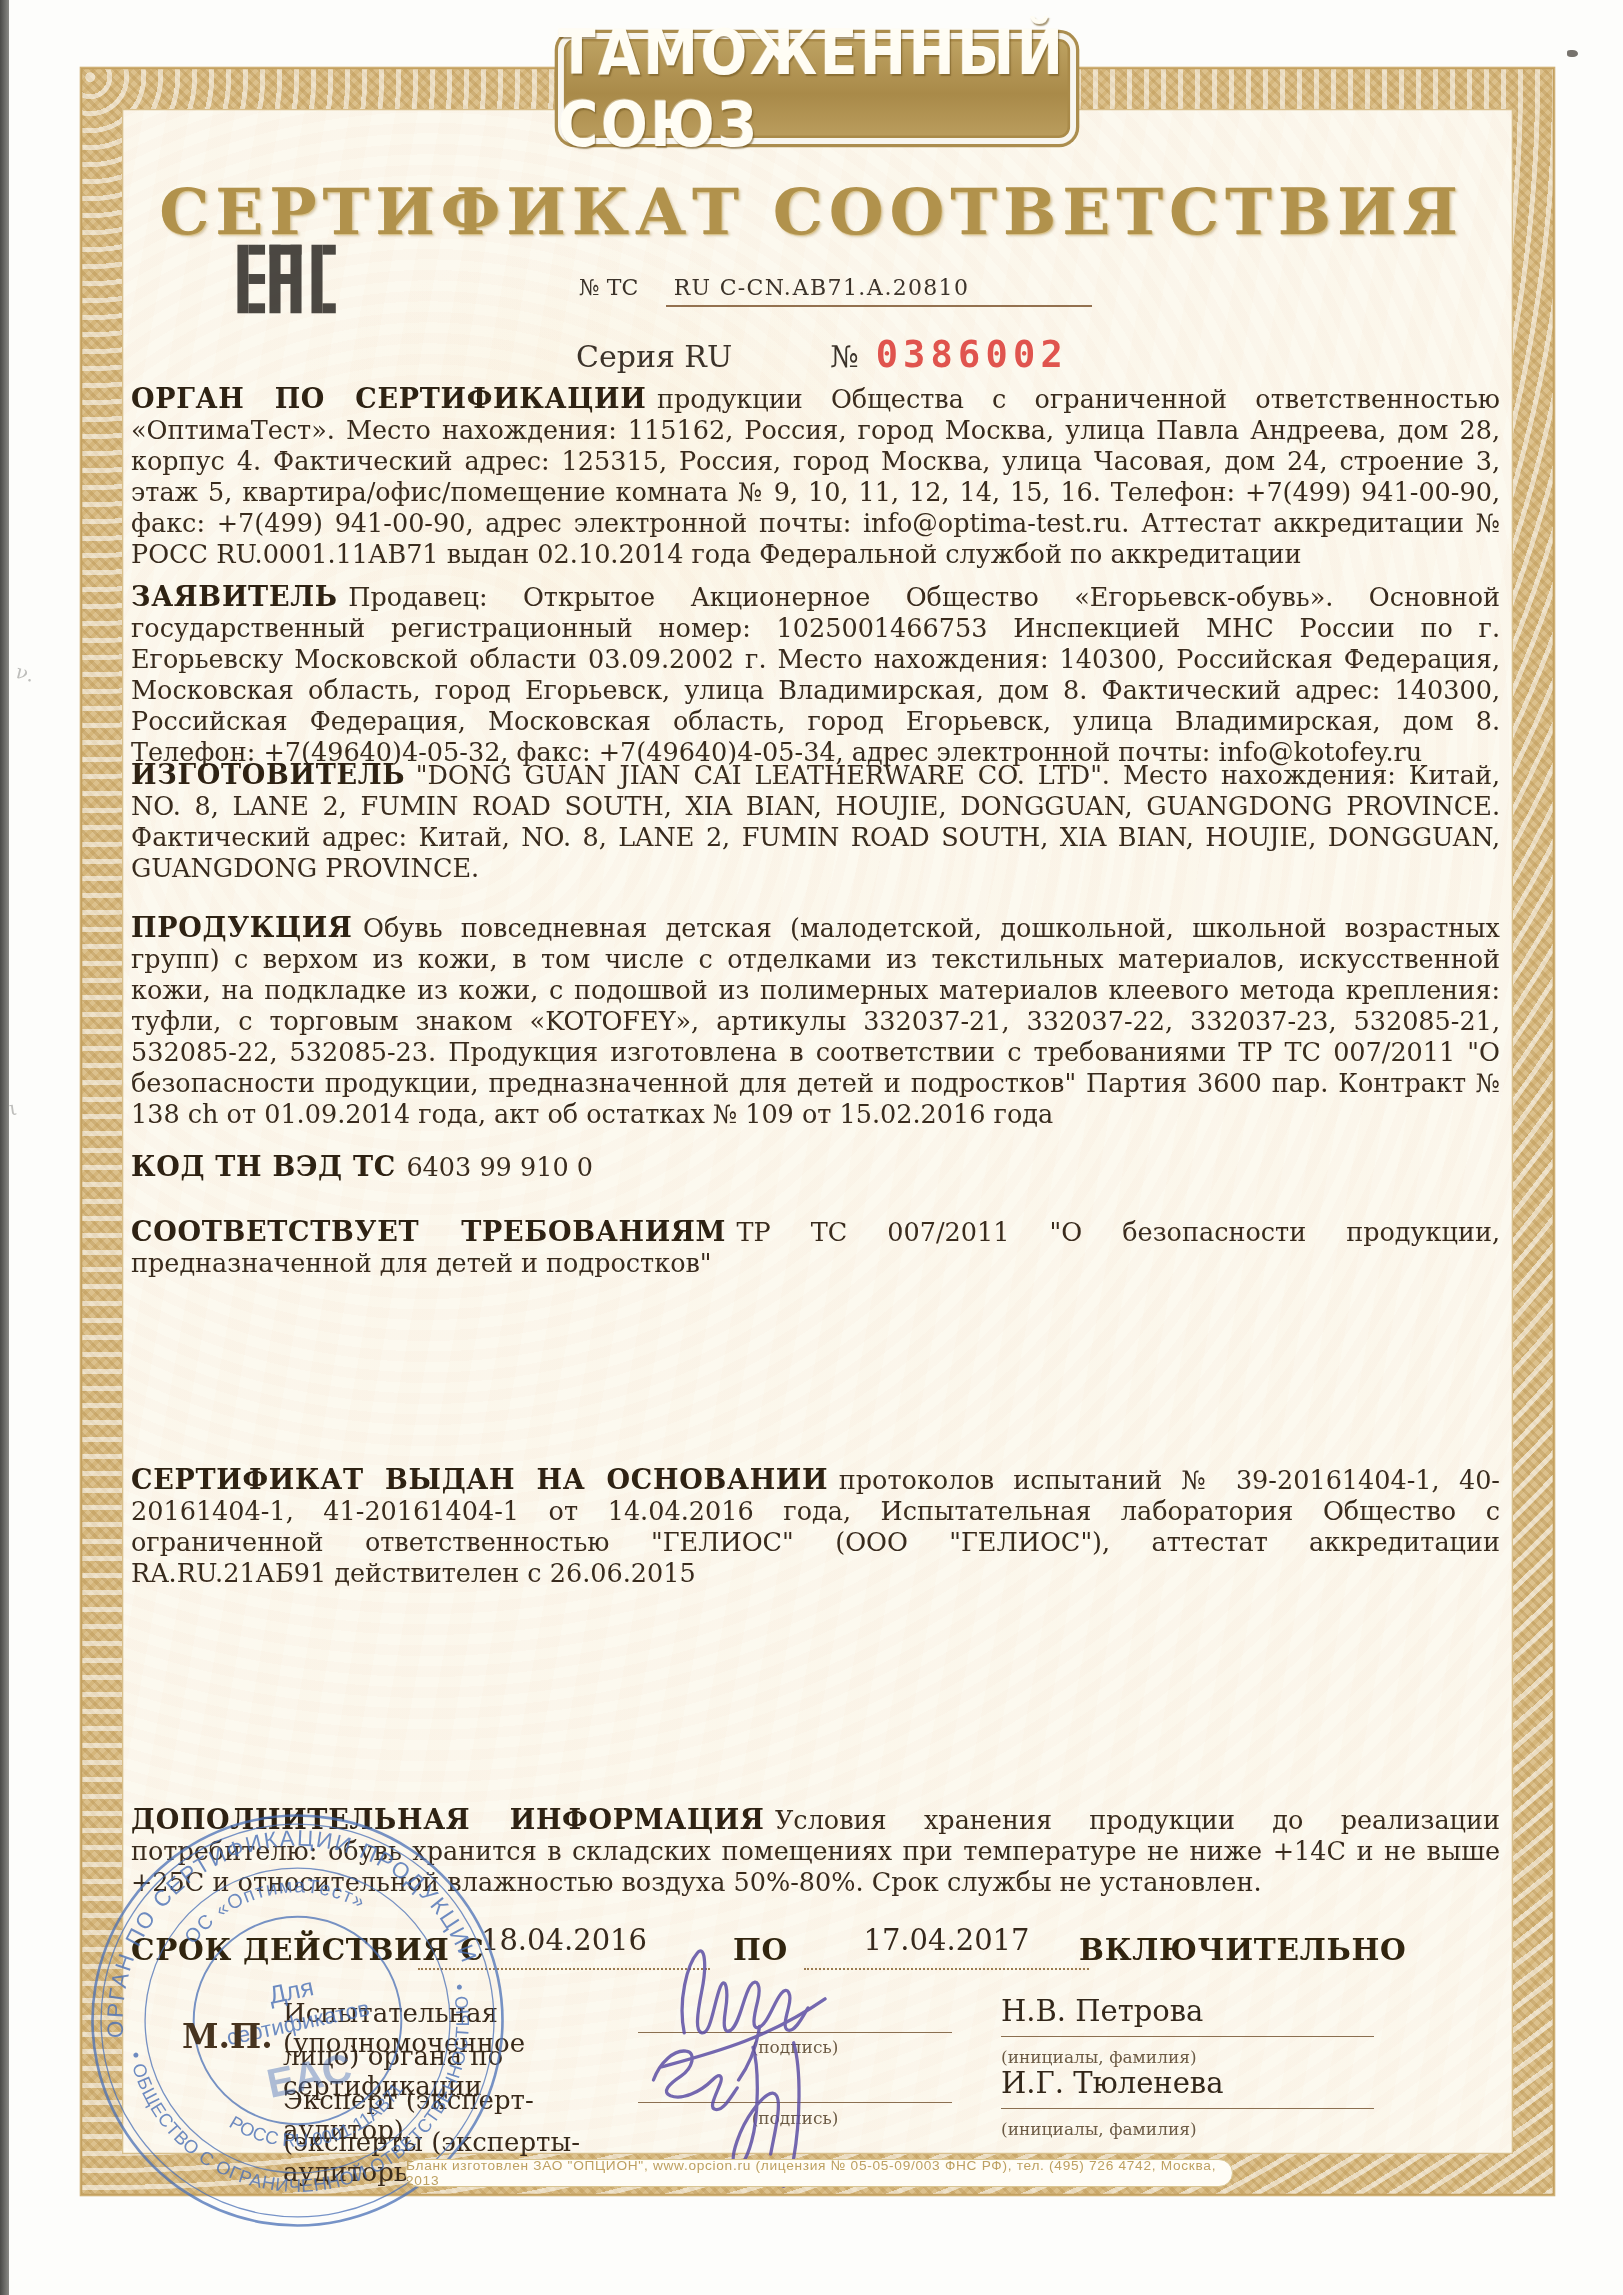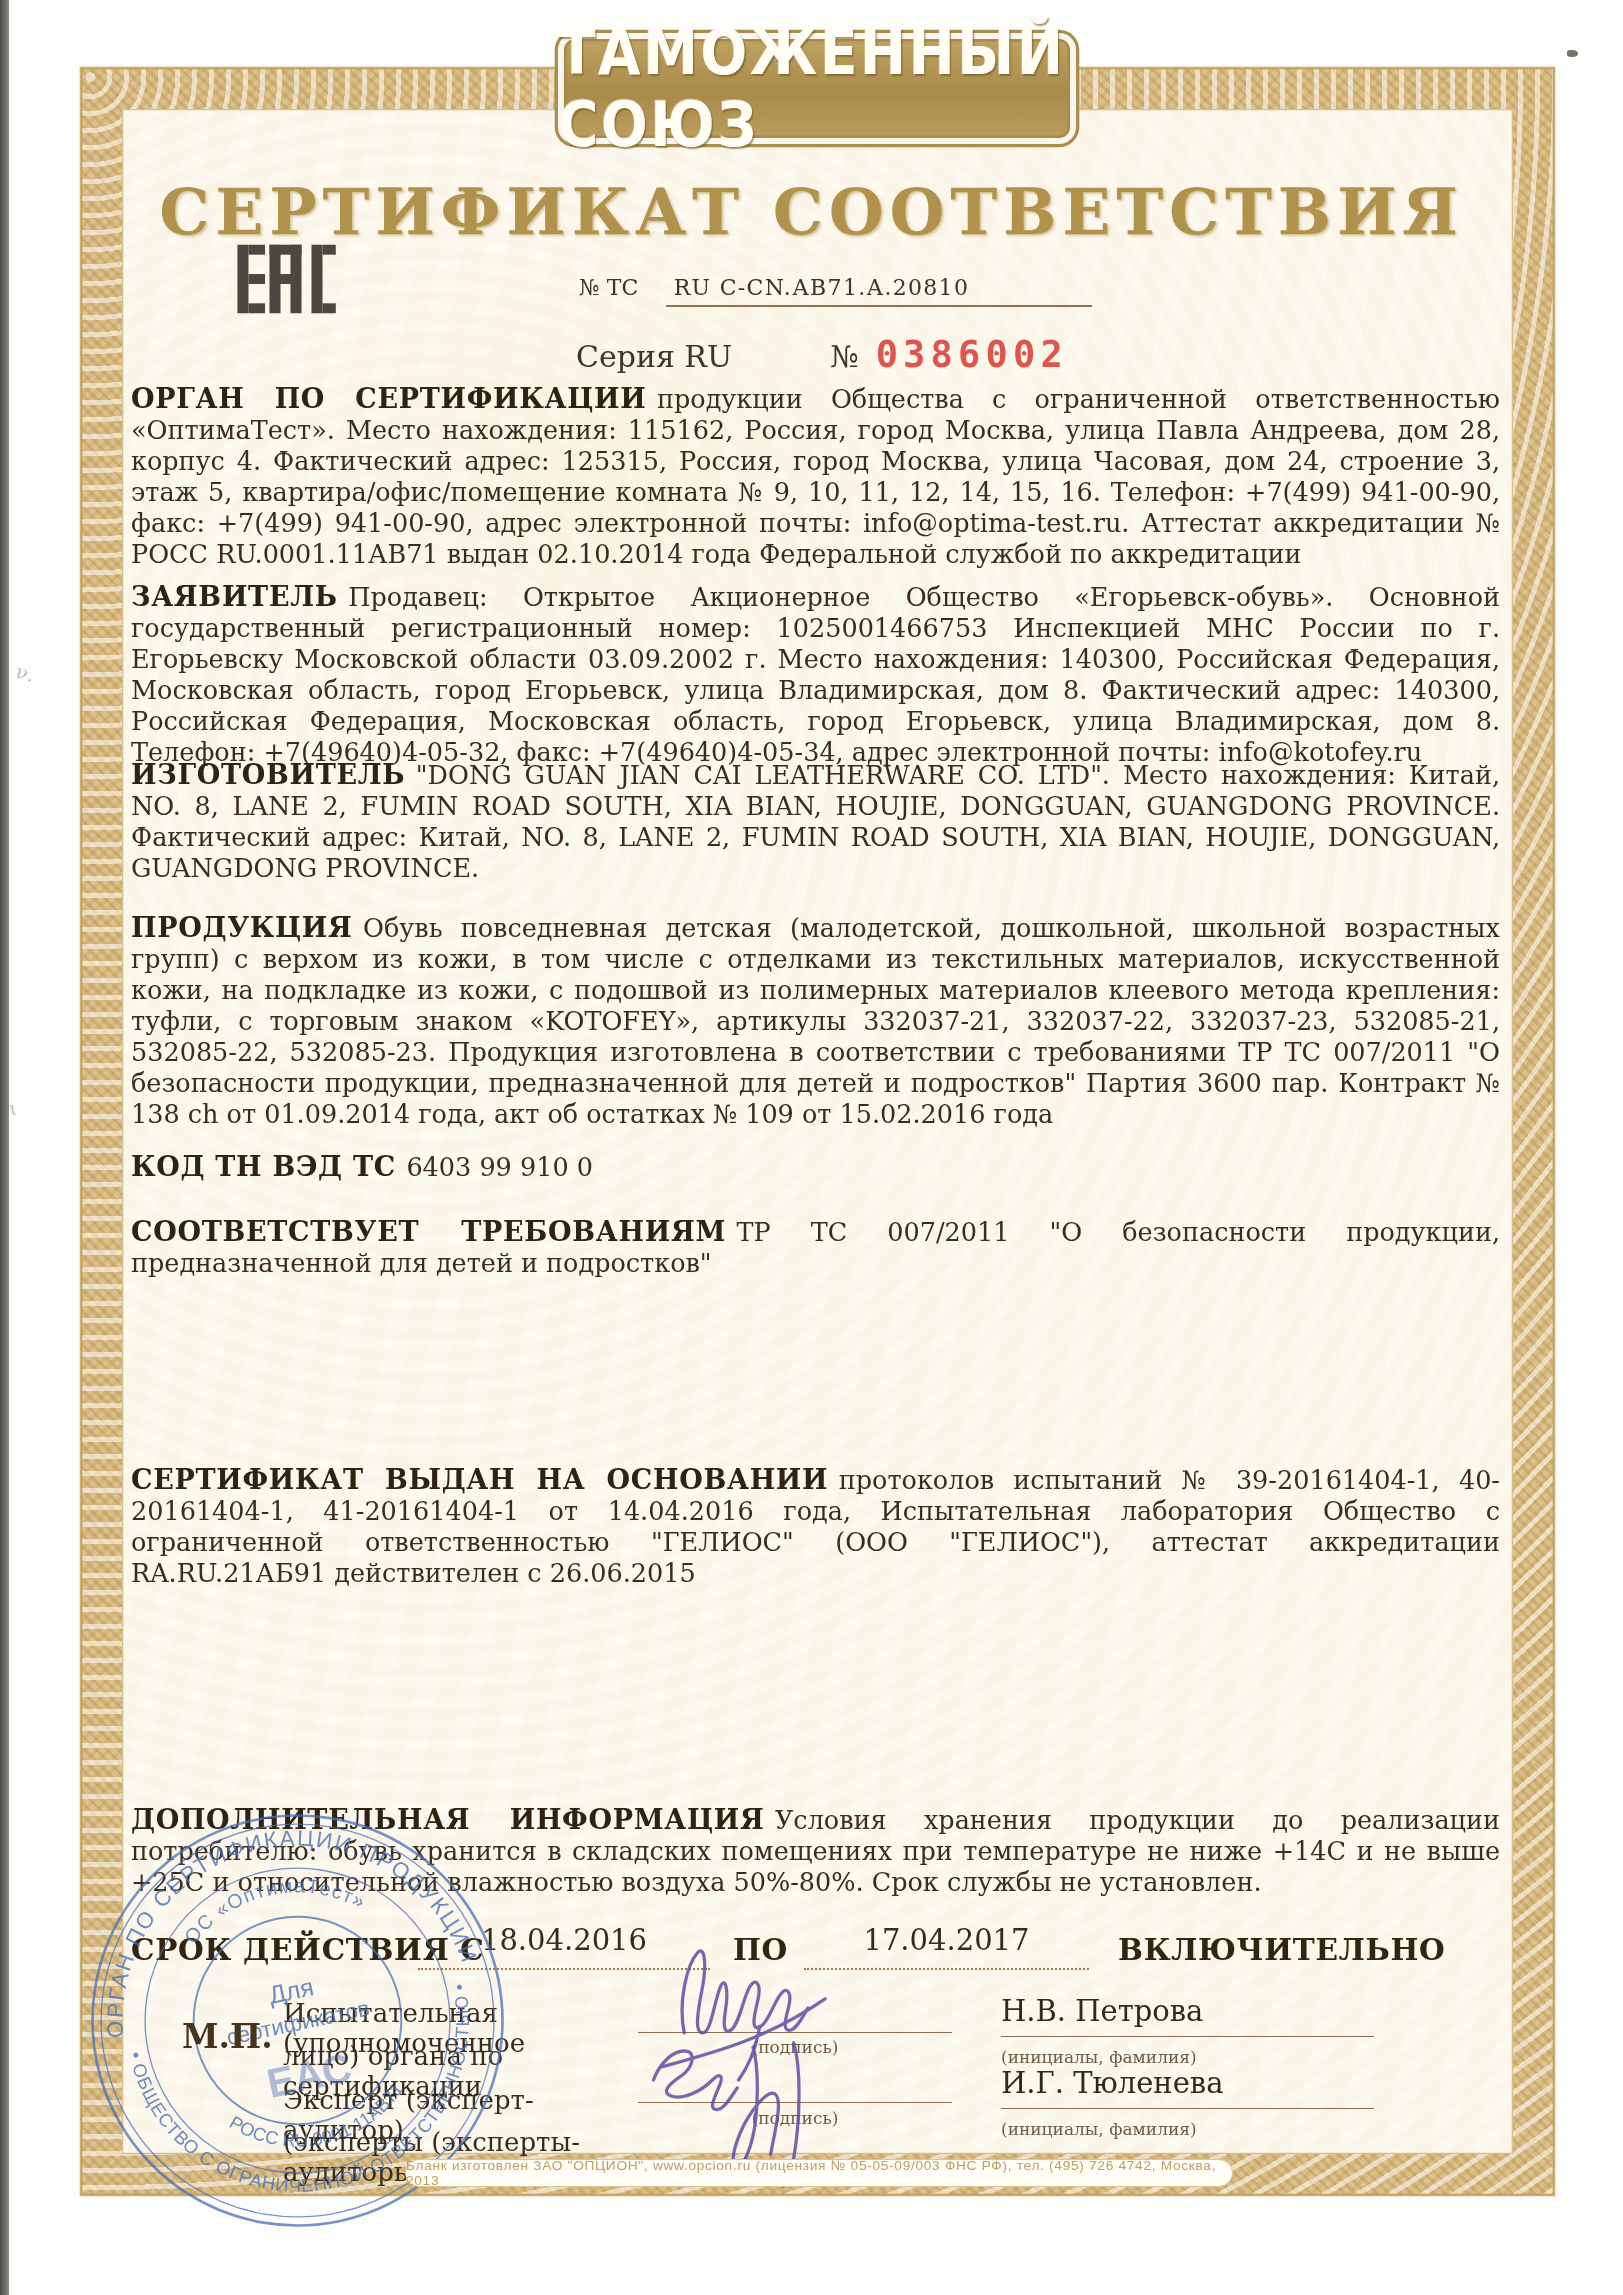--- a/index.html
+++ b/index.html
@@ -66,21 +66,21 @@
   .p5{top:1151px;} .p6{top:1216px;} .p7{top:1464px;} .p8{top:1804px;}
 
   .validity{position:absolute;left:131px;top:1923px;width:1375px;z-index:4;font-size:29.5px;}
   .validity .vlabel,.validity .po,.validity .incl{font-weight:bold;letter-spacing:0.7px;color:#31250f;}
   .validity .vlabel{position:absolute;left:0;top:9.2px;}
   .validity .date1{position:absolute;left:287px;top:0;width:292px;text-align:center;
     border-bottom:2px dotted #9a7a4e;padding-bottom:10.5px;font-size:29px;}
   .validity .po{position:absolute;left:602px;top:9.2px;}
   .validity .date2{position:absolute;left:673px;top:0;width:285px;text-align:center;
     border-bottom:2px dotted #9a7a4e;padding-bottom:10.5px;font-size:29px;}
-  .validity .incl{position:absolute;left:987px;top:9.2px;}
+  .validity .incl{position:absolute;left:948px;top:9.2px;}
 
   .mp{position:absolute;left:182px;top:2017px;font-size:33px;font-weight:bold;color:#47341f;z-index:6;}
 
   .role{position:absolute;left:283px;width:367px;font-size:26px;color:#38291a;z-index:4;}
   .role1a{top:1998px;} .role1b{top:2041px;} .role2a{top:2085px;} .role2b{top:2127px;}
 
   .sigline{position:absolute;left:638px;width:314px;border-bottom:1.3px solid #8b6f50;z-index:3;}
   .sl1{top:2032px;} .sl2{top:2102px;}
   .sigcap{position:absolute;left:638px;width:314px;text-align:center;font-size:17px;color:#6b5a44;z-index:3;}
   .sc1{top:2037px;} .sc2{top:2108px;}

